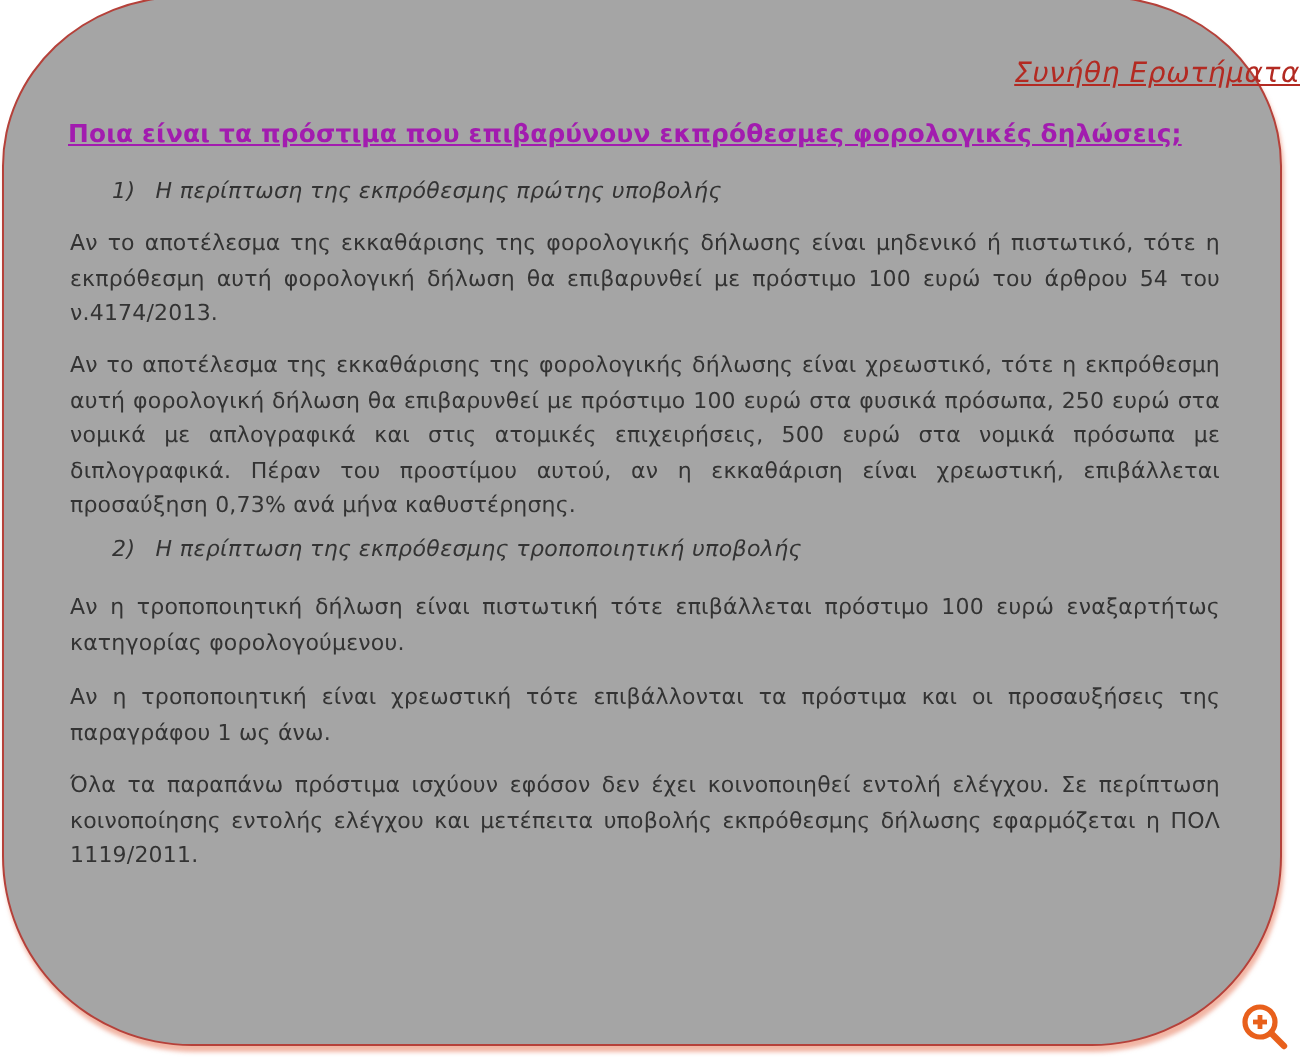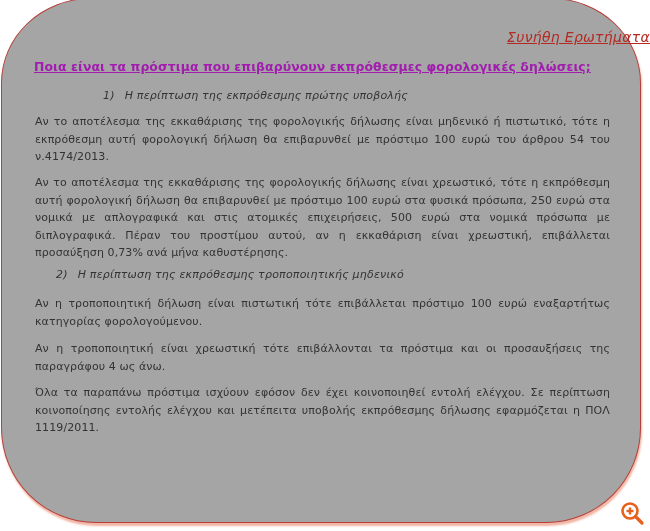--- a/index.html
+++ b/index.html
@@ -31,37 +31,37 @@
   </style>
 </head>
 <body>
 
 <div class="card"></div>
 
 <div class="title">Συνήθη Ερωτήματα</div>
 
 <div class="question">Ποια είναι τα πρόστιμα που επιβαρύνουν εκπρόθεσμες φορολογικές δηλώσεις;</div>
 
-<div class="subhead" style="top:89px;margin-left:47px;">
+<div class="subhead" style="top:89px;">
   <span class="num">1)</span>
   <span>Η περίπτωση της εκπρόθεσμης πρώτης υποβολής</span>
 </div>
 
 <div class="para" style="top:113px;">Αν το αποτέλεσμα της εκκαθάρισης της φορολογικής δήλωσης είναι μηδενικό ή πιστωτικό, τότε η εκπρόθεσμη αυτή φορολογική δήλωση θα επιβαρυνθεί με πρόστιμο 100 ευρώ του άρθρου 54 του ν.4174/2013.</div>
 
 <div class="para" style="top:174px;">Αν το αποτέλεσμα της εκκαθάρισης της φορολογικής δήλωσης είναι χρεωστικό, τότε η εκπρόθεσμη αυτή φορολογική δήλωση θα επιβαρυνθεί με πρόστιμο 100 ευρώ στα φυσικά πρόσωπα, 250 ευρώ στα νομικά με απλογραφικά και στις ατομικές επιχειρήσεις, 500 ευρώ στα νομικά πρόσωπα με διπλογραφικά. Πέραν του προστίμου αυτού, αν η εκκαθάριση είναι χρεωστική, επιβάλλεται προσαύξηση 0,73% ανά μήνα καθυστέρησης.</div>
 
 <div class="subhead" style="top:268px;">
   <span class="num">2)</span>
-  <span>Η περίπτωση της εκπρόθεσμης τροποποιητικής μηδενικό</span>
+  <span>Η περίπτωση της εκπρόθεσμης τροποποιητική υποβολής</span>
 </div>
 
 <div class="para" style="top:295px;">Αν η τροποποιητική δήλωση είναι πιστωτική τότε επιβάλλεται πρόστιμο 100 ευρώ εναξαρτήτως κατηγορίας φορολογούμενου.</div>
 
-<div class="para" style="top:340px;">Αν η τροποποιητική είναι χρεωστική τότε επιβάλλονται τα πρόστιμα και οι προσαυξήσεις της παραγράφου 4 ως άνω.</div>
+<div class="para" style="top:340px;">Αν η τροποποιητική είναι χρεωστική τότε επιβάλλονται τα πρόστιμα και οι προσαυξήσεις της παραγράφου 1 ως άνω.</div>
 
 <div class="para" style="top:384px;">Όλα τα παραπάνω πρόστιμα ισχύουν εφόσον δεν έχει κοινοποιηθεί εντολή ελέγχου. Σε περίπτωση κοινοποίησης εντολής ελέγχου και μετέπειτα υποβολής εκπρόθεσμης δήλωσης εφαρμόζεται η ΠΟΛ 1119/2011.</div>
 
 <div class="zoom-icon">
   <svg width="26" height="26" viewBox="0 0 26 26">
     <circle cx="11" cy="11" r="7.5" fill="none" stroke="#e8601c" stroke-width="2.6"></circle>
     <line x1="16.5" y1="16.5" x2="23" y2="23" stroke="#e8601c" stroke-width="3.2" stroke-linecap="round"></line>
     <line x1="7.5" y1="11" x2="14.5" y2="11" stroke="#e8601c" stroke-width="2.4"></line>
     <line x1="11" y1="7.5" x2="11" y2="14.5" stroke="#e8601c" stroke-width="2.4"></line>
   </svg>

